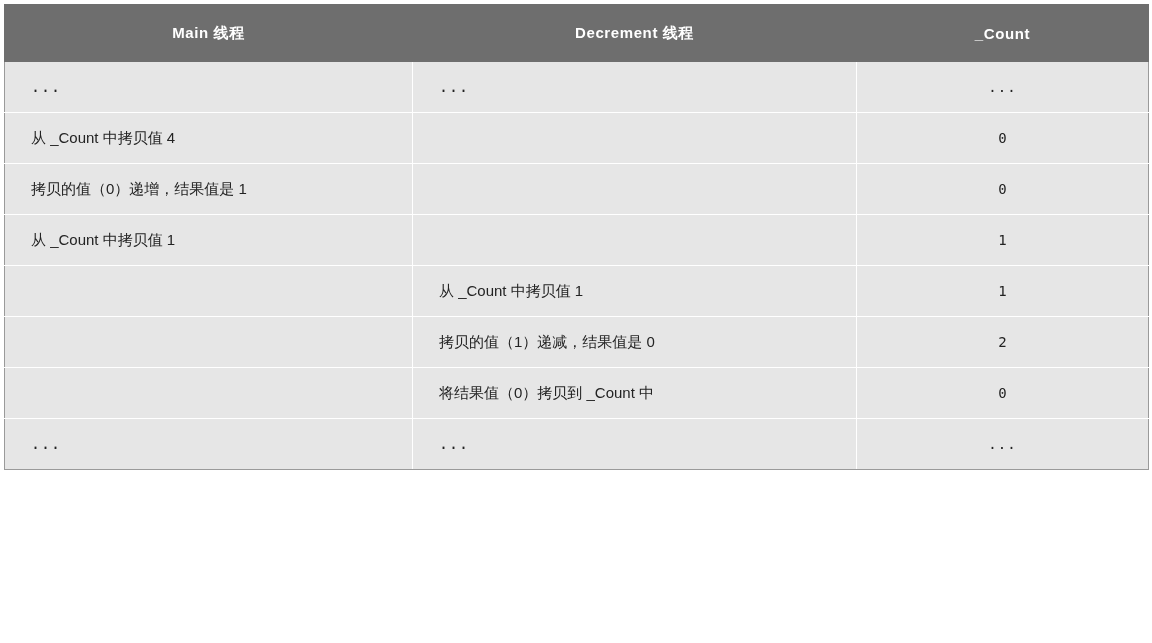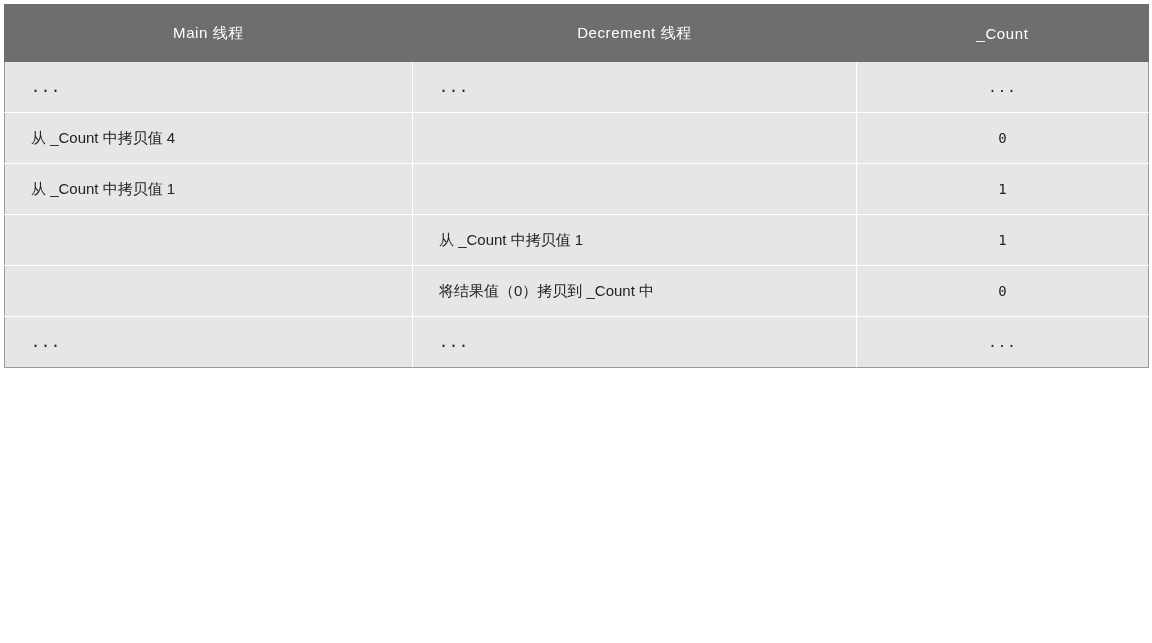--- a/index.html
+++ b/index.html
@@ -24,21 +24,21 @@
     margin: 4px 4px 0 4px;
     table-layout: fixed;
   }
   table.race-table col.c1 { width: 408px; }
   table.race-table col.c2 { width: 444px; }
   table.race-table col.c3 { width: 292px; }
 
   table.race-table thead th {
     background: #6e6e6e;
     color: #ffffff;
-    font-weight: normal;
+    font-weight: bold;
     font-size: 15px;
     letter-spacing: 0.6px;
     height: 56px;
     text-align: center;
     vertical-align: middle;
     border: 1px solid #6e6e6e;
     padding: 0 8px;
   }
   table.race-table tbody td {
     background: #e6e6e6;
@@ -102,28 +102,38 @@
         <td class="col-main ellipsis-cell">...</td>
         <td class="col-dec ellipsis-cell">...</td>
         <td class="col-count ellipsis-cell">...</td>
       </tr>
       <tr>
         <td class="col-main">从 _Count 中拷贝值 4</td>
         <td class="col-dec"></td>
         <td class="col-count">0</td>
       </tr>
       <tr>
+        <td class="col-main">拷贝的值（0）递增，结果值是 1</td>
+        <td class="col-dec"></td>
+        <td class="col-count">0</td>
+      </tr>
+      <tr>
         <td class="col-main">从 _Count 中拷贝值 1</td>
         <td class="col-dec"></td>
         <td class="col-count">1</td>
       </tr>
       <tr>
         <td class="col-main"></td>
         <td class="col-dec">从 _Count 中拷贝值 1</td>
         <td class="col-count">1</td>
+      </tr>
+      <tr>
+        <td class="col-main"></td>
+        <td class="col-dec">拷贝的值（1）递减，结果值是 0</td>
+        <td class="col-count">2</td>
       </tr>
       <tr>
         <td class="col-main"></td>
         <td class="col-dec">将结果值（0）拷贝到 _Count 中</td>
         <td class="col-count">0</td>
       </tr>
       <tr>
         <td class="col-main ellipsis-cell">...</td>
         <td class="col-dec ellipsis-cell">...</td>
         <td class="col-count ellipsis-cell">...</td>

